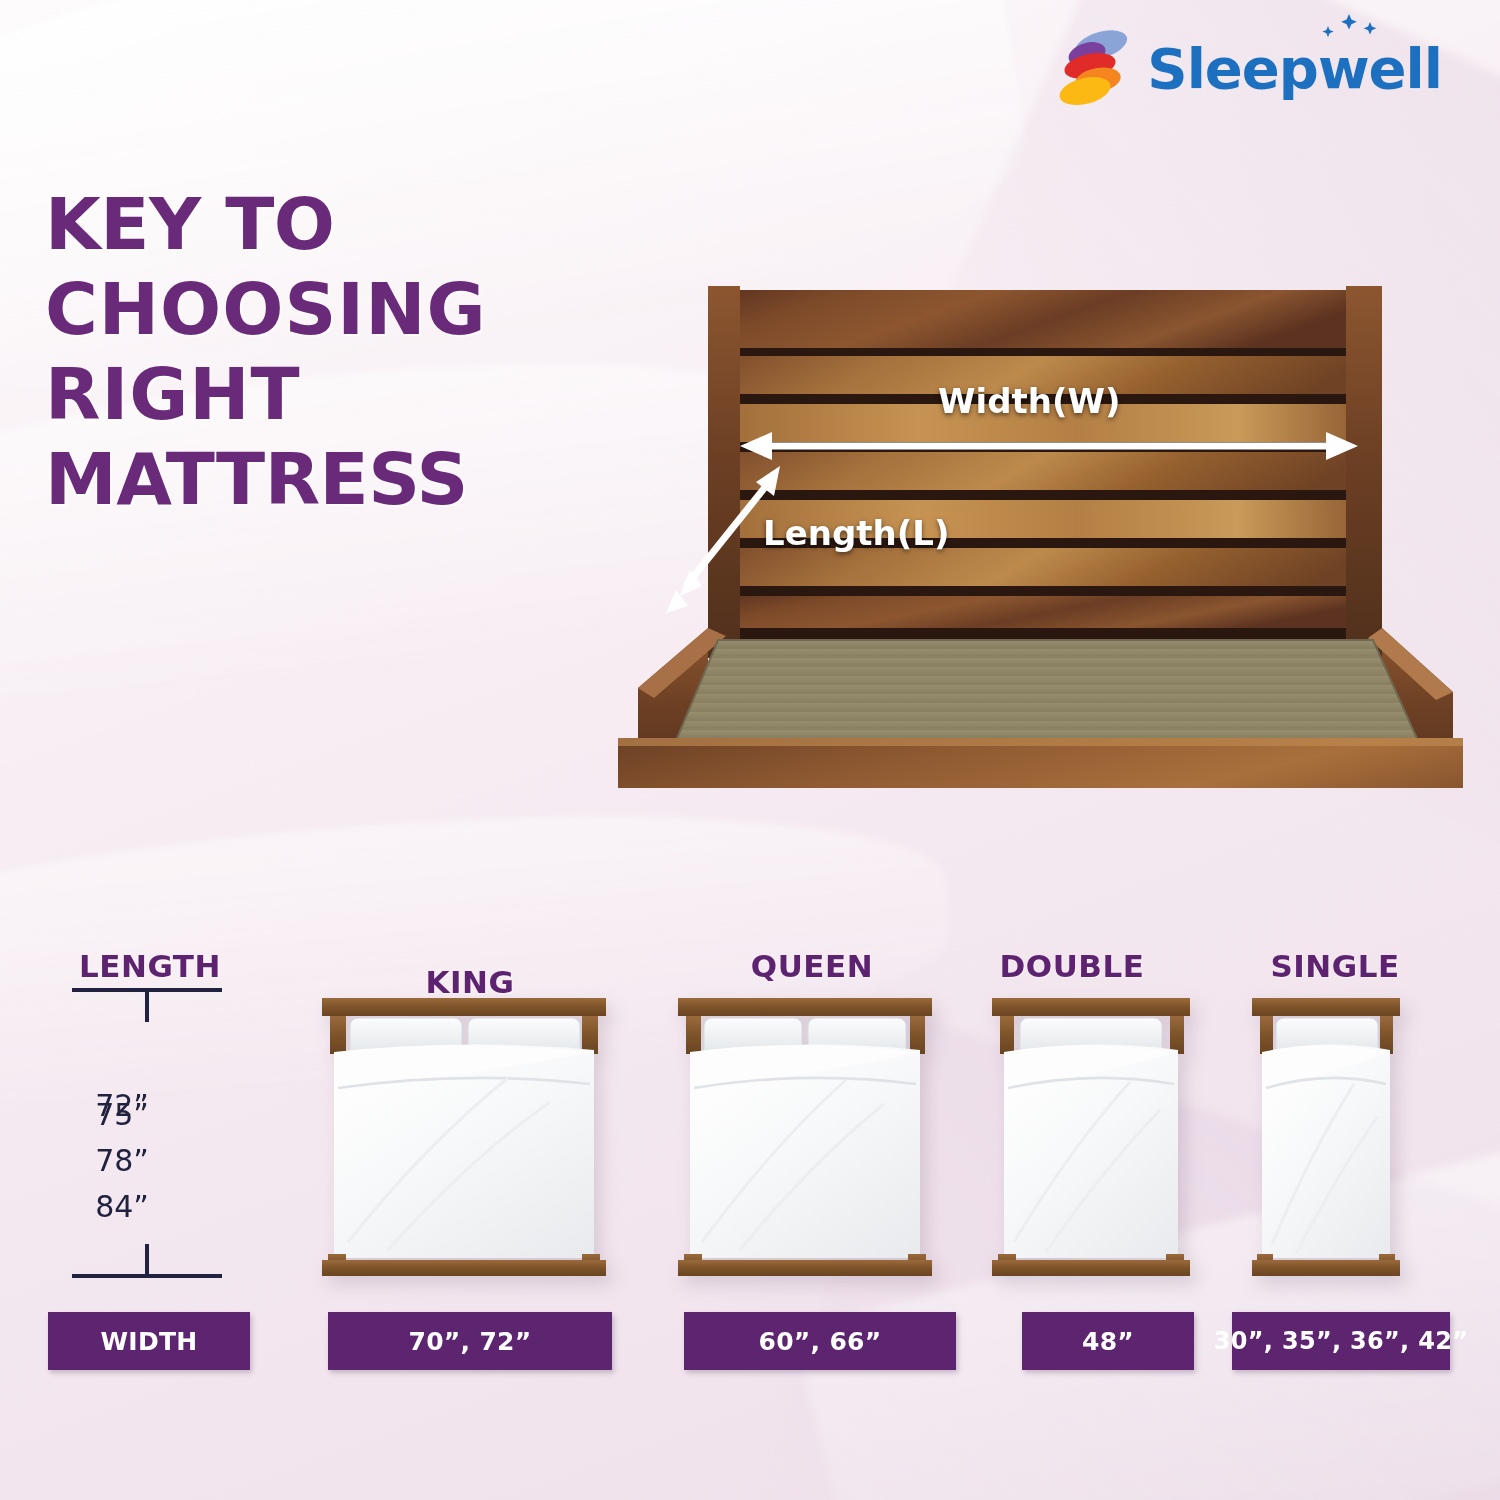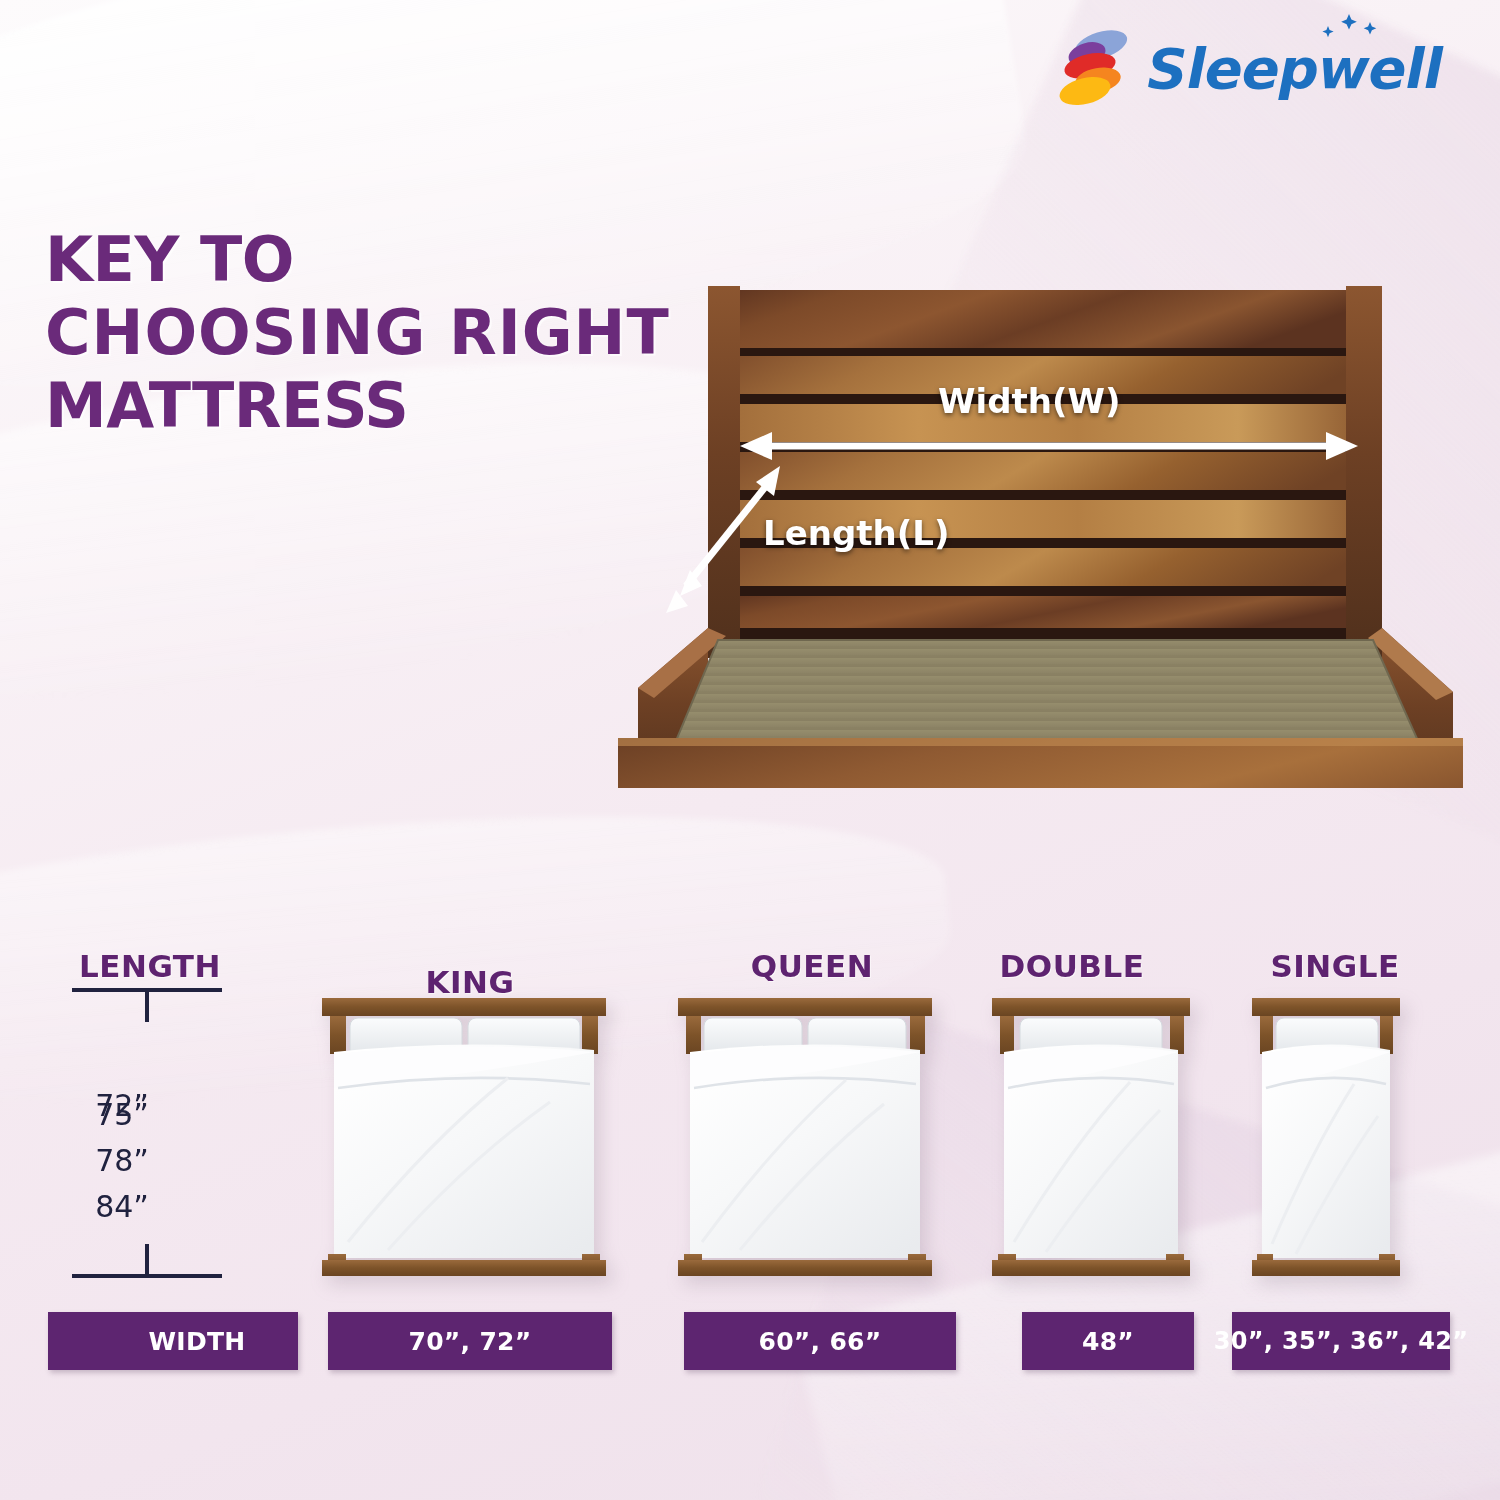--- a/index.html
+++ b/index.html
@@ -74,21 +74,20 @@
     top: 28px;
     display: flex;
     align-items: center;
     gap: 16px;
   }
   .logo-mark { width: 74px; height: 82px; }
   .logo-word {
     font-family: "DejaVu Sans", sans-serif;
     font-size: 56px;
     font-weight: bold;
-    font-style: italic;
     color: #1d70c0;
     letter-spacing: -1px;
     line-height: 1;
     position: relative;
   }
   .logo-stars {
     position: absolute;
     right: 52px;
     top: -16px;
     width: 74px;
@@ -96,26 +95,25 @@
   }
 
   
   .headline {
     position: absolute;
     left: 45px;
     top: 182px;
     width: 660px;
     font-family: "DejaVu Sans", sans-serif;
     font-weight: bold;
-    font-size: 62px;
+    font-size: 72px;
     line-height: 1.18;
     letter-spacing: -0.5px;
     color: #6a2a7a;
     text-shadow: 2px 2px 0 rgba(255,255,255,0.65);
-    margin-top: 41px;
   }
   .headline .l2 { letter-spacing: 1px; }
   .subtext {
     position: absolute;
     left: 45px;
     top: 498px;
     width: 610px;
     font-family: "DejaVu Sans", sans-serif;
     font-size: 41px;
     line-height: 1.58;
@@ -435,21 +433,21 @@
       <path d="M14 62 Q78 48 142 60 Q80 84 14 96 Z" fill="#fdfdfe"></path>
       <path d="M18 96 Q79 78 138 92" fill="none" stroke="#dfe3e8" stroke-width="2.5"></path>
       <path d="M24 252 Q64 158 106 92" fill="none" stroke="#eceef1" stroke-width="3"></path>
       <path d="M48 262 Q88 184 130 124" fill="none" stroke="#eceef1" stroke-width="3"></path>
       <rect x="9" y="262" width="16" height="20" fill="url(#frameG)"></rect>
       <rect x="131" y="262" width="16" height="20" fill="url(#frameG)"></rect>
       <rect x="4" y="268" width="148" height="16" fill="url(#frameG)"></rect>
     </svg>
   </div>
 
-  <div class="wbar" style="left:48px; top:1312px; width:202px;padding-left:48px;">
+  <div class="wbar" style="left:48px; top:1312px; width:202px;">
     <span>WIDTH</span>
   </div>
   <div class="wbar" style="left:328px; top:1312px; width:284px;">
     <span>70”, 72”</span>
   </div>
   <div class="wbar" style="left:684px; top:1312px; width:272px;">
     <span>60”, 66”</span>
   </div>
   <div class="wbar" style="left:1022px; top:1312px; width:172px;">
     <span>48”</span>

